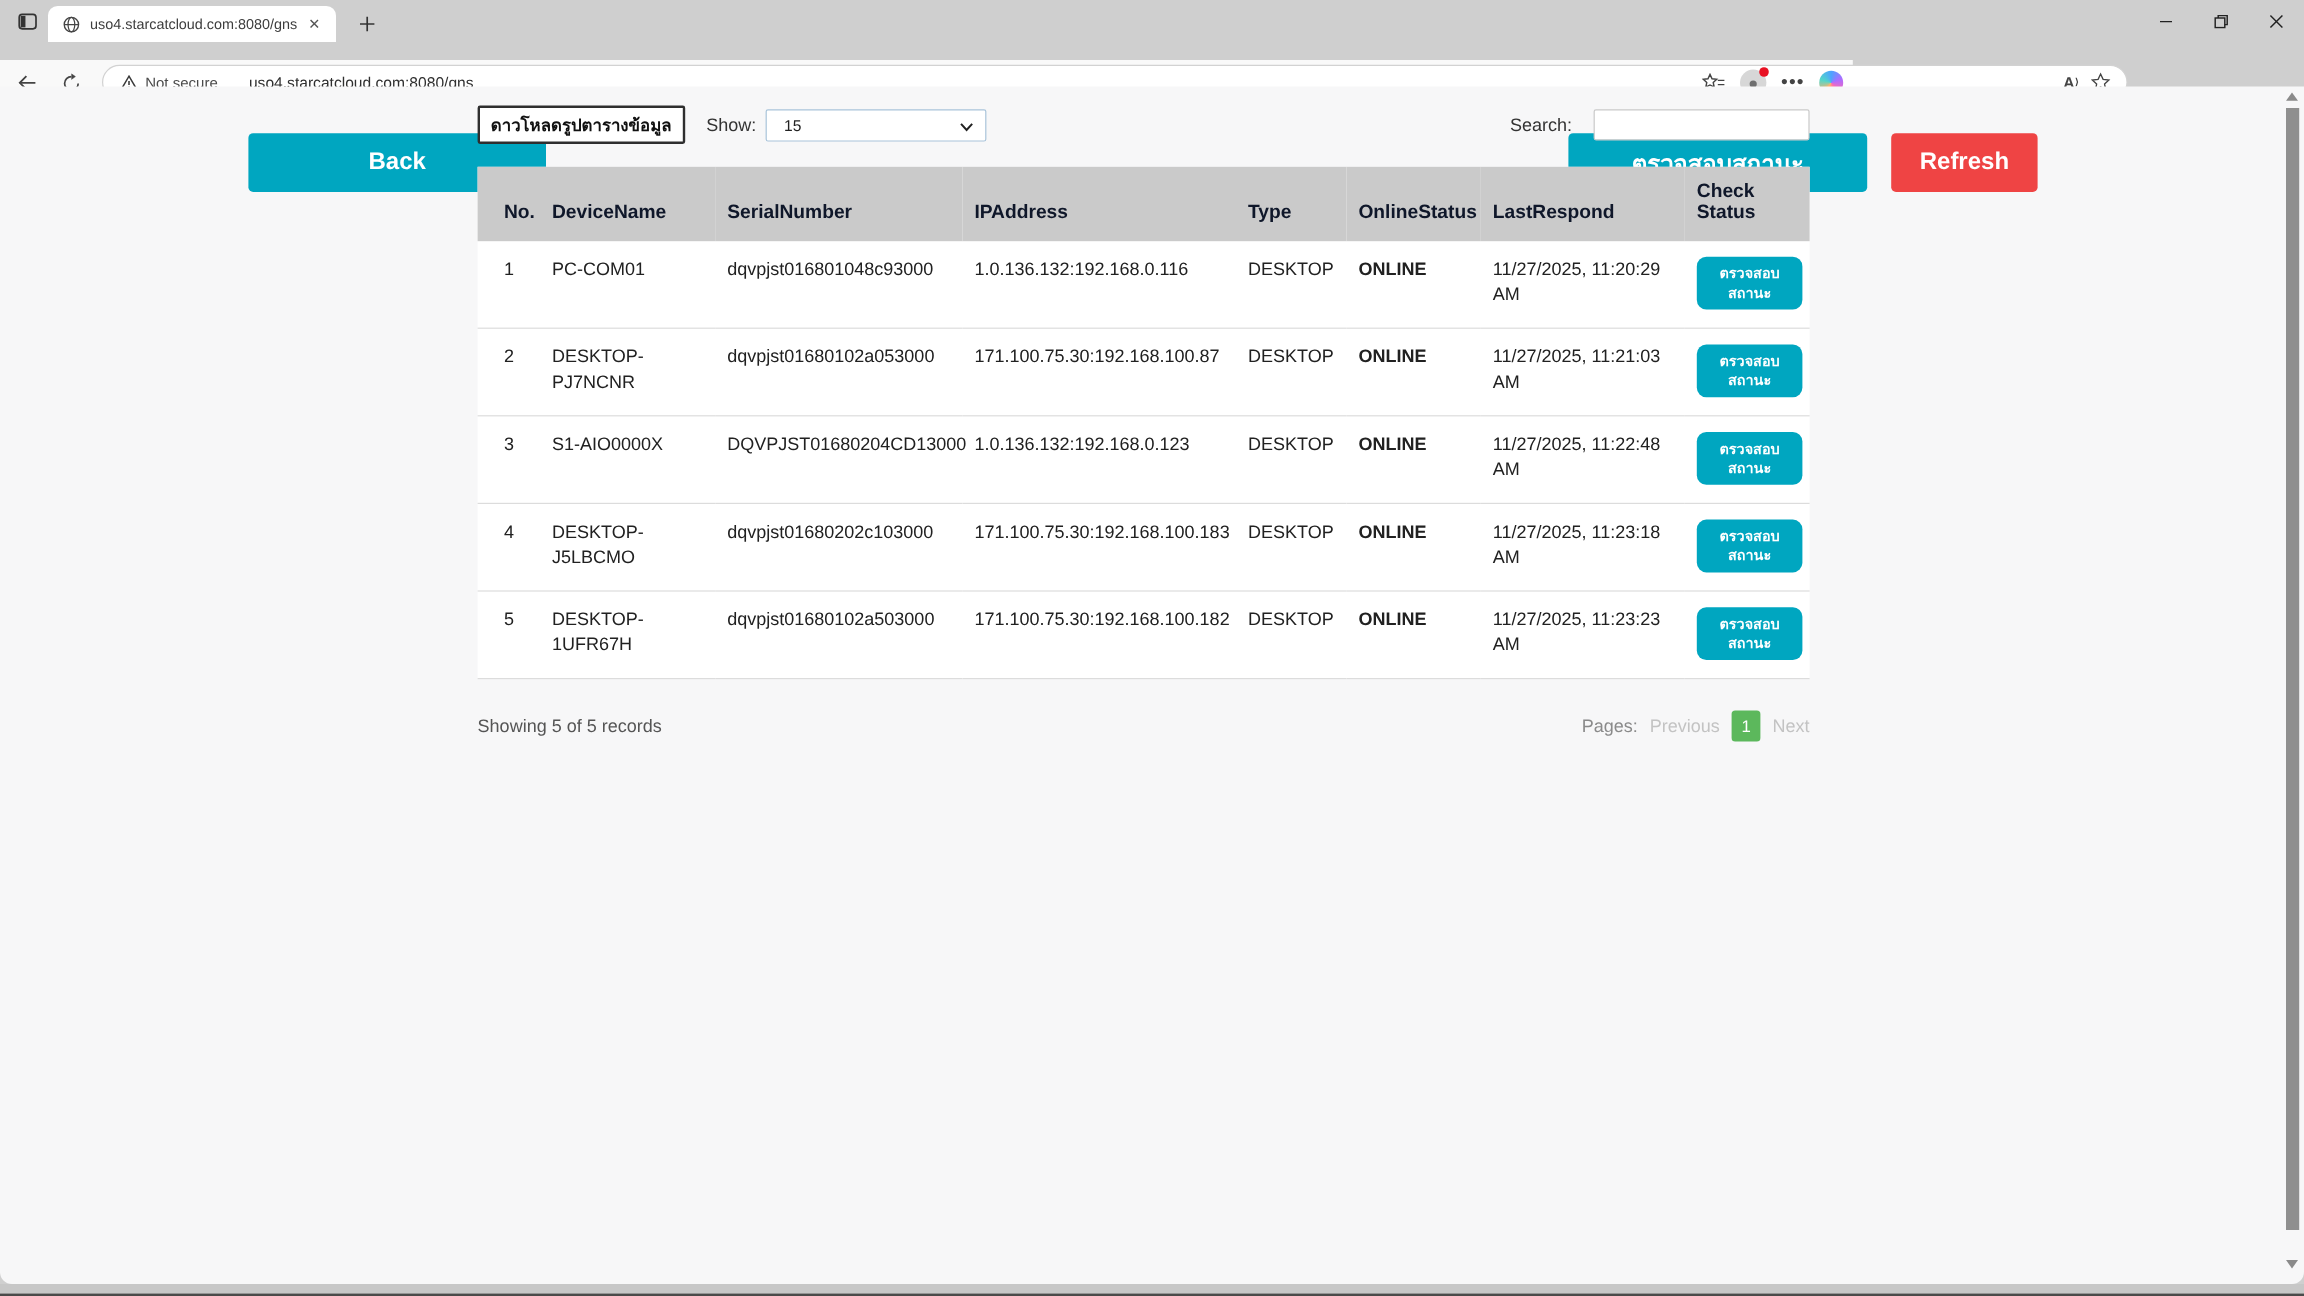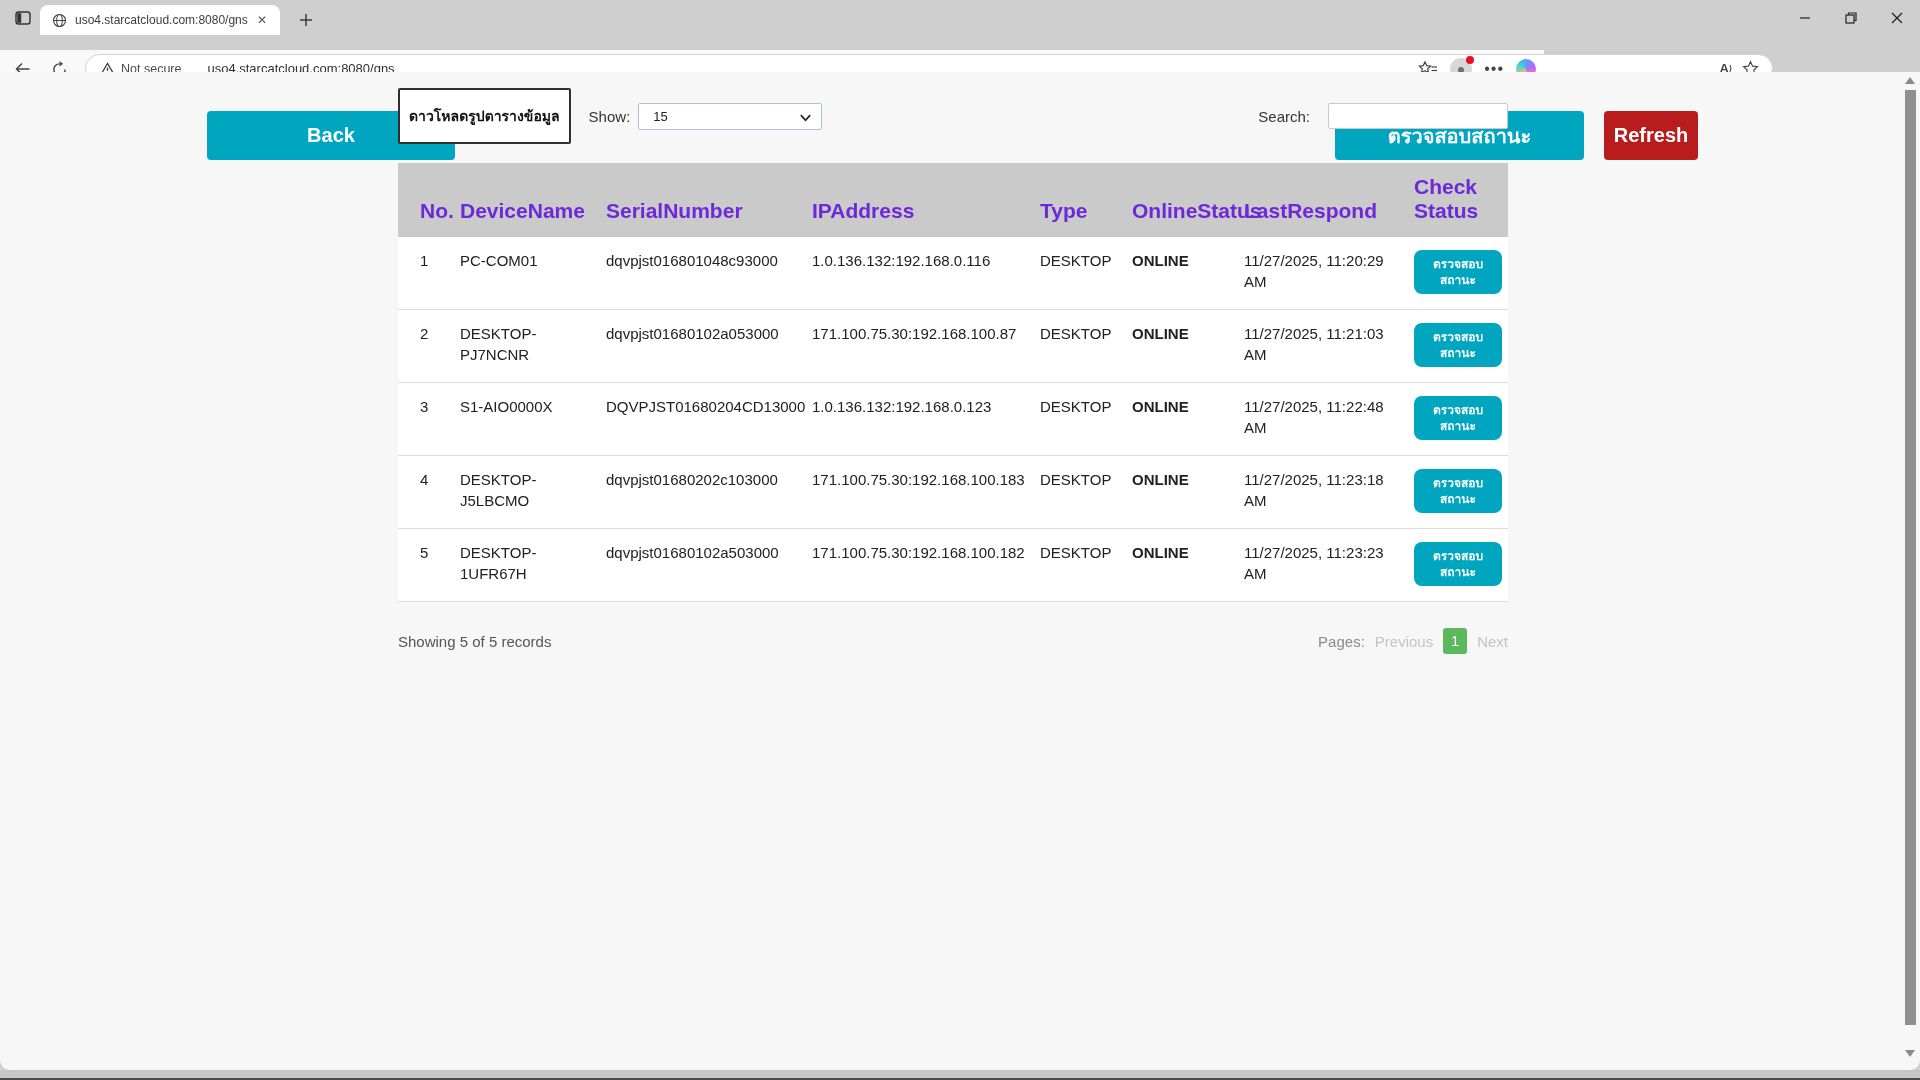--- a/index.html
+++ b/index.html
@@ -29,36 +29,36 @@
   .readaloud sup { font-size:8px; }
 
   
   .page { position:absolute; top:72px; left:0; width:1920px; height:998px; background:#f7f7f8; border-radius:0 0 10px 10px; overflow:hidden; }
   .frame-bottom { position:absolute; top:1070px; left:0; width:1920px; height:10px; background:#c7c7c7; border-bottom:2px solid #4a4a4a; }
 
   .btn { border:none; color:#fff; font-family:inherit; cursor:pointer; }
   .btn-back { position:absolute; left:207px; top:39px; width:248px; height:49px; background:#00a6c0; border-radius:4px; font-size:20px; font-weight:600; }
   .top-right { position:absolute; right:222px; top:39px; display:flex; gap:20px; }
   .btn-check-top { width:249px; height:49px; background:#00a6c0; border-radius:4px; font-size:20px; font-weight:600; }
-  .btn-refresh { width:94px; height:49px; background:#b91c1c; border-radius:4px; font-size:20px; font-weight:600; }
+  .btn-refresh { width:122px; height:49px; background:#ef4444; border-radius:4px; font-size:20px; font-weight:600; }
 
   .container { position:absolute; left:398px; top:0; width:1110px; }
   .group-title { margin-top:117px; font-size:20px; font-weight:bold; color:#1f1f1f; }
 
   .controls { margin-top:16px; display:flex; align-items:center; }
-  .btn-download { background:#fff; border:2px solid #2f2f2f; border-radius:2px; padding:15px 9px; font-size:14px; font-weight:600; color:#111; font-family:inherit; cursor:pointer; }
+  .btn-download { background:#fff; border:2px solid #2f2f2f; border-radius:2px; padding:3px 9px; font-size:14px; font-weight:600; color:#111; font-family:inherit; cursor:pointer; }
   .show-label { margin-left:18px; font-size:15px; color:#333; }
   .select-box { position:relative; margin-left:8px; width:184px; height:27px; background:#fff; border:1px solid #a9c4da; border-radius:2px; display:flex; align-items:center; padding-left:14px; font-size:13px; color:#222; cursor:pointer; }
   .select-box .chev { position:absolute; right:9px; top:7px; }
   .search-wrap { margin-left:auto; display:flex; align-items:center; gap:18px; }
   .search-label { font-size:15px; color:#333; }
   .search-input { width:180px; height:26px; border:1px solid #c9c9c9; border-radius:2px; background:#fff; font-size:14px; padding:0 6px; font-family:inherit; }
 
   table.devices { margin-top:19px; width:1110px; border-collapse:collapse; table-layout:fixed; background:#fff; }
-  table.devices th { background:#cacaca; color:#6d28d9; font-size:21px; font-weight:bold; text-align:left; vertical-align:bottom; padding:12px 10px 14px; }
+  table.devices th { background:#cacaca; color:#0f172a; font-size:16px; font-weight:bold; text-align:left; vertical-align:bottom; padding:12px 10px 14px; }
   table.devices td { font-size:15px; color:#212121; text-align:left; vertical-align:top; padding:13px 10px 15px; border-bottom:1px solid #dcdcdc; line-height:21px; }
   table.devices th:first-child, table.devices td:first-child { padding-left:22px; }
   col.c-no{width:52px} col.c-dev{width:146px} col.c-ser{width:206px} col.c-ip{width:228px}
   col.c-type{width:92px} col.c-stat{width:112px} col.c-last{width:170px} col.c-chk{width:104px}
   .online { color:#0a9b0a; font-weight:bold; }
   .btn-check-row { width:88px; background:#00a6c0; border-radius:8px; font-size:12px; font-weight:bold; padding:6px 6px; line-height:16px; }
 
   .table-footer { margin-top:26px; display:flex; align-items:center; }
   .showing { font-size:15px; color:#555; }
   .pages { margin-left:auto; display:flex; align-items:center; gap:10px; font-size:15px; }

